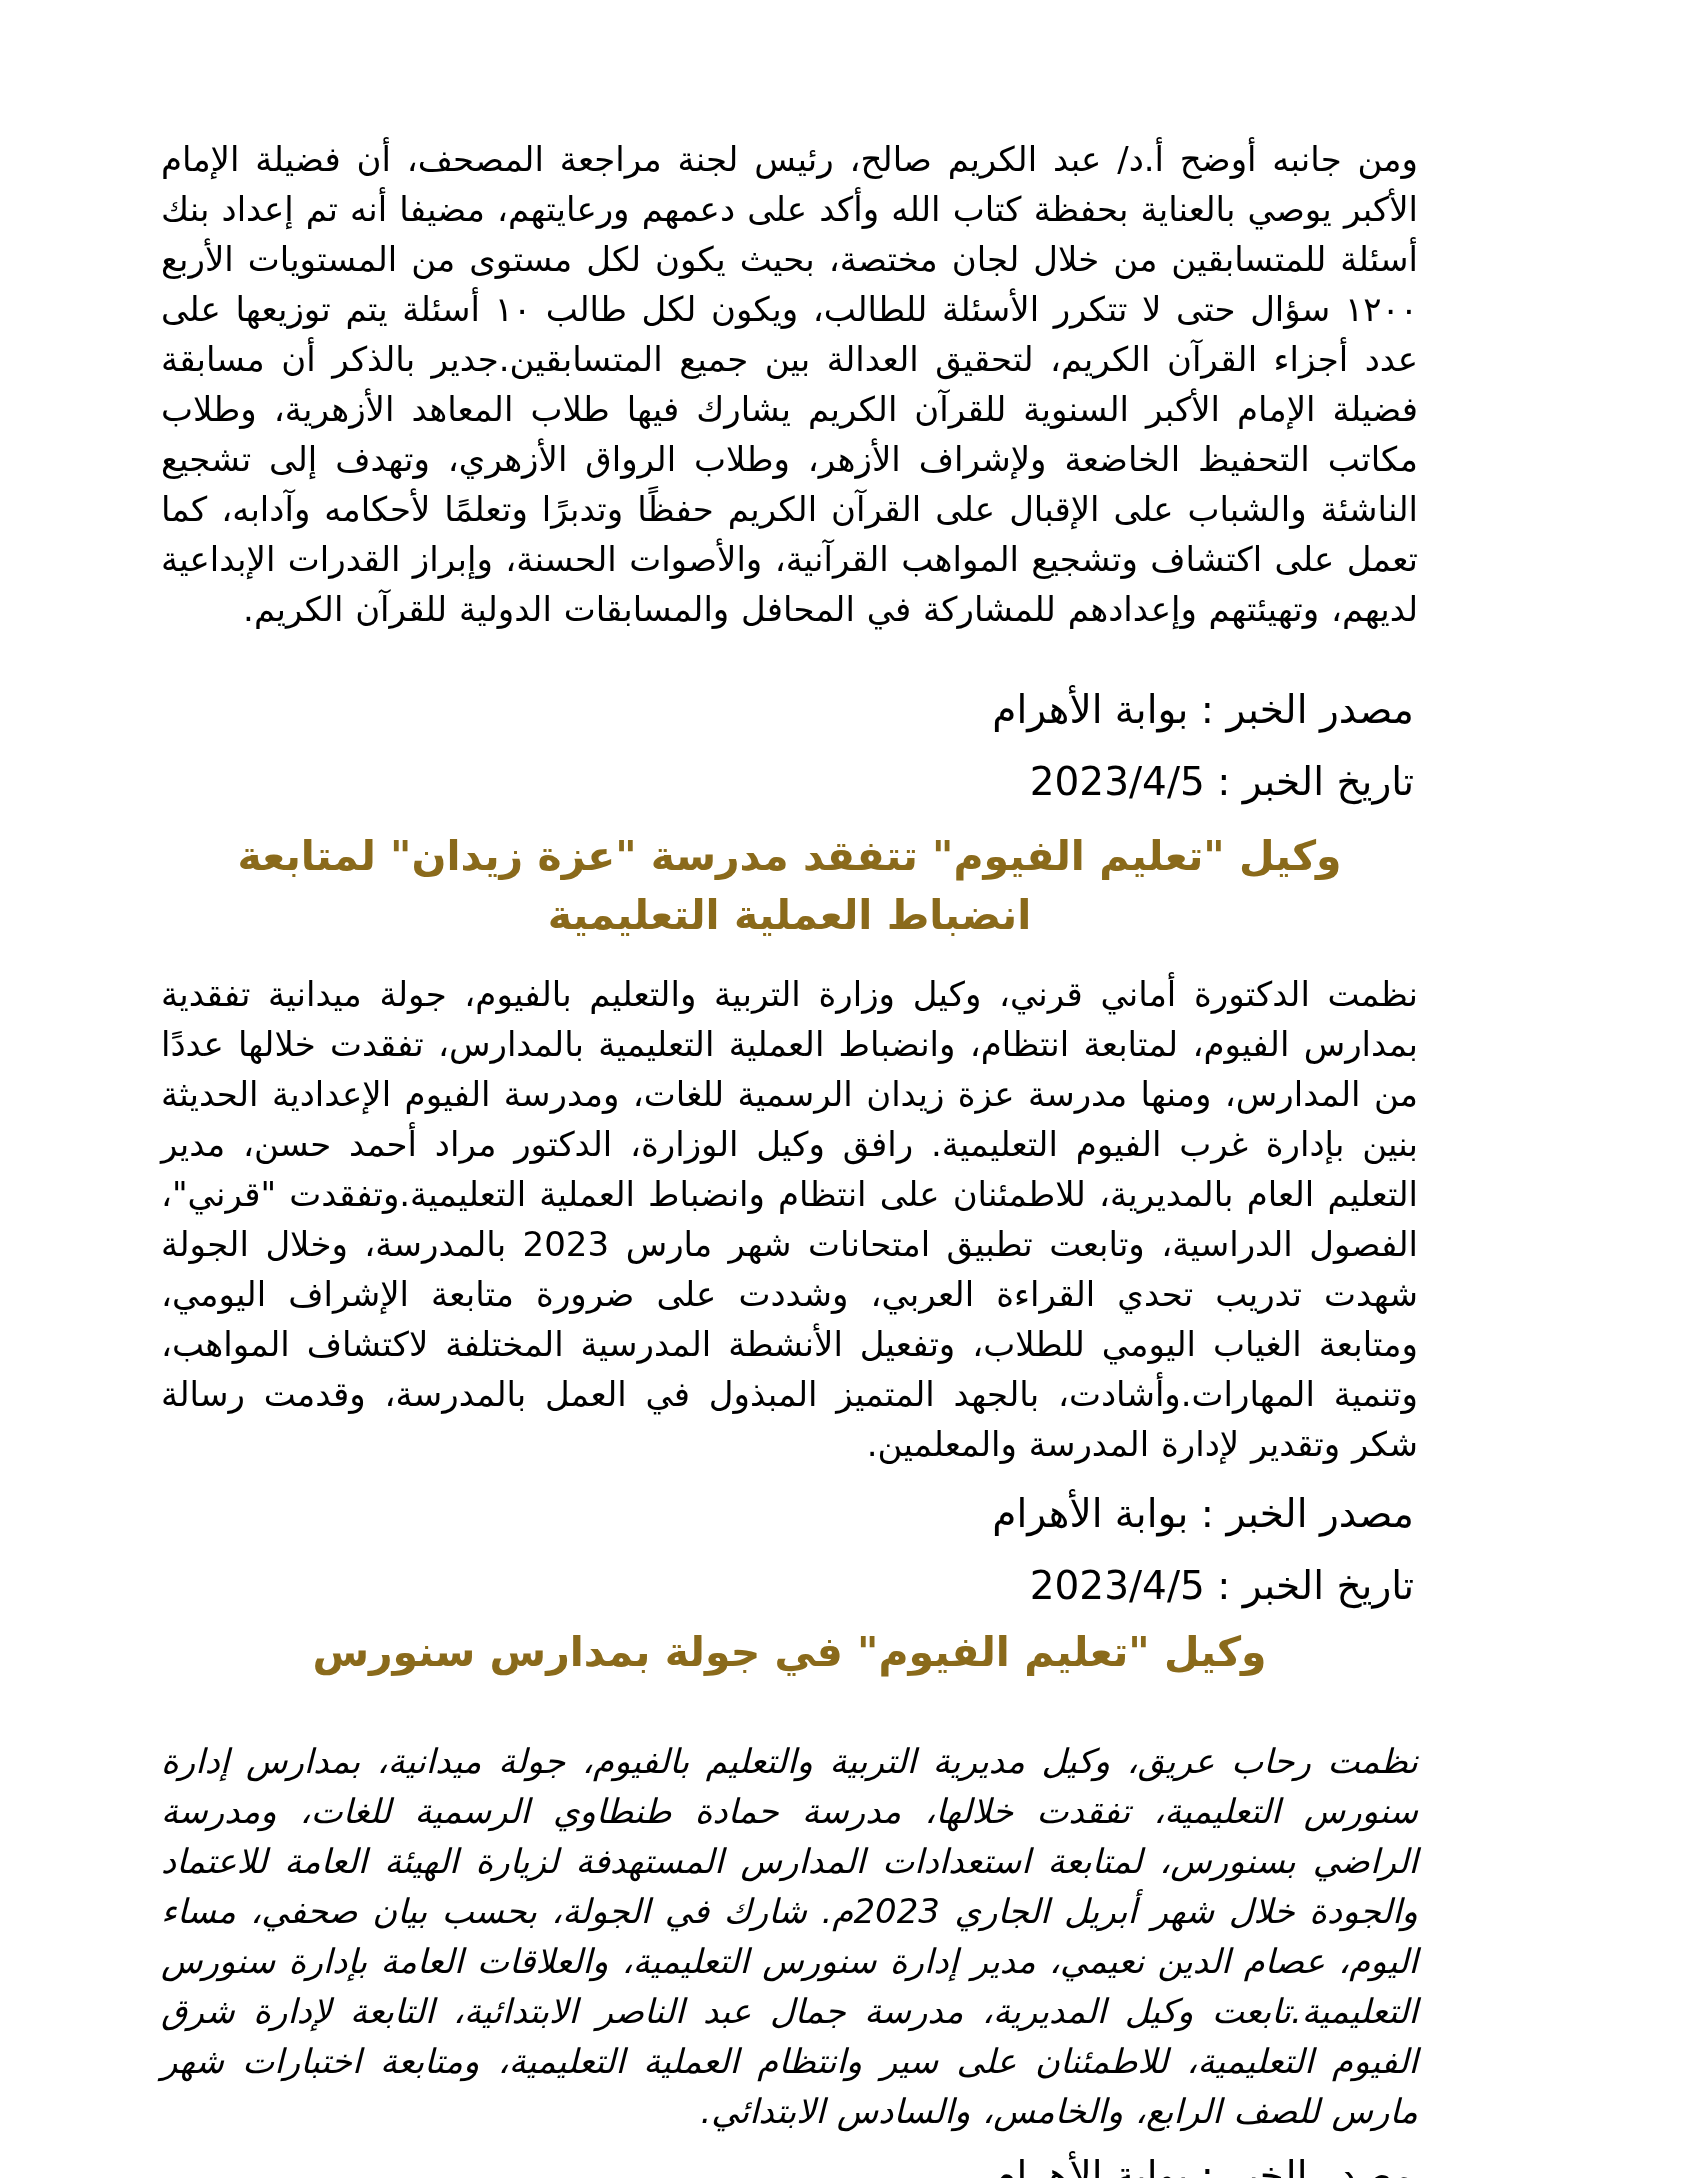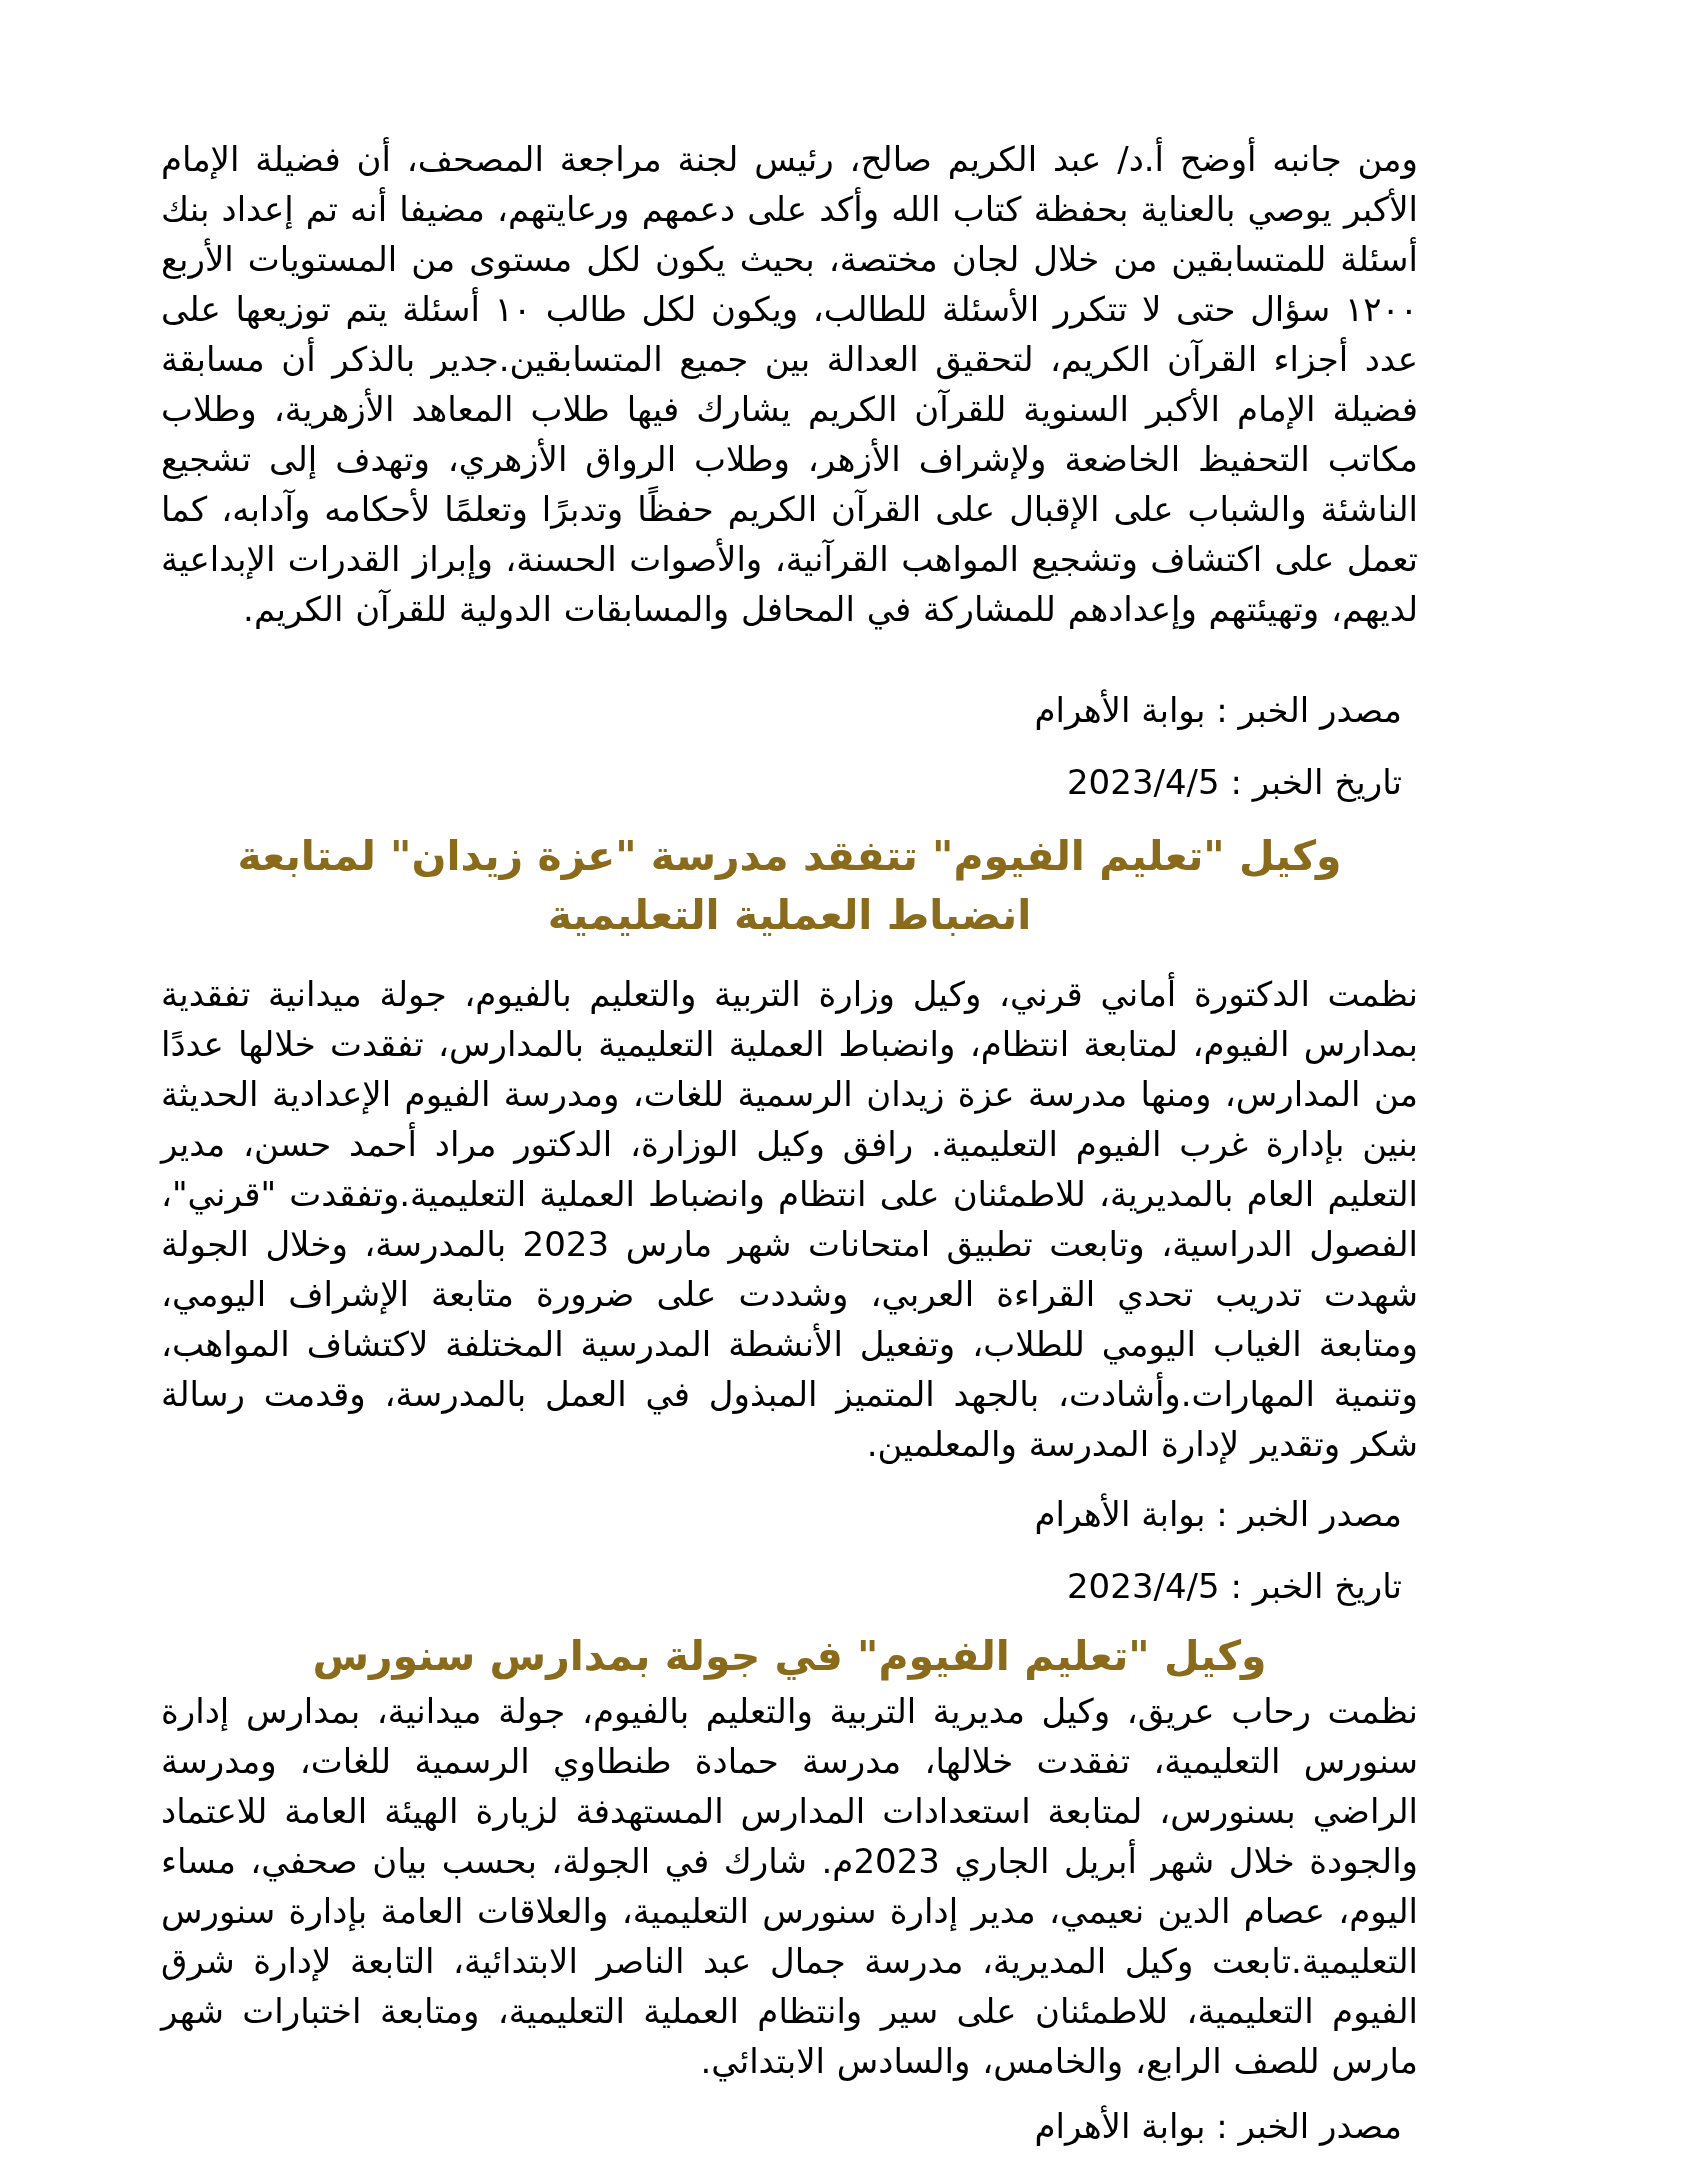--- a/index.html
+++ b/index.html
@@ -27,41 +27,41 @@
   }
   .body-par{
     margin:0;
     font-size:34px;
     line-height:50px;
     text-align:justify;
     text-justify:inter-word;
     word-spacing:1px;
   }
   .meta{
-    margin:16px;
-    font-size:34px;
+    margin:4px;
+    font-size:39px;
     line-height:50px;
     text-align:right;
   }
   .headline{
     margin:0;
     font-size:41px;
     line-height:59px;
     font-weight:bold;
     text-align:center;
     color:var(--headline-color);
   }
   .sp-src-1{margin-top:51px;}
   .sp-date-1{margin-top:22px;}
   .sp-head-1{margin-top:20px;}
   .sp-body-2{margin-top:24px;}
   .sp-src-2{margin-top:20px;}
   .sp-date-2{margin-top:22px;}
   .sp-head-2{margin-top:12px;}
-  .sp-body-3{}
+  .sp-body-3{margin-top:54px;font-style:italic;}
   .sp-src-3{margin-top:15px;}
 </style>
 </head>
 <body>
 
 <div class="page">
   <div class="content" dir="rtl">
 
     <p class="body-par">ومن جانبه أوضح أ.د/ عبد الكريم صالح، رئيس لجنة مراجعة المصحف، أن فضيلة الإمام الأكبر يوصي بالعناية بحفظة كتاب الله وأكد على دعمهم ورعايتهم، مضيفا أنه تم إعداد بنك أسئلة للمتسابقين من خلال لجان مختصة، بحيث يكون لكل مستوى من المستويات الأربع ١٢٠٠ سؤال حتى لا تتكرر الأسئلة للطالب، ويكون لكل طالب ١٠ أسئلة يتم توزيعها على عدد أجزاء القرآن الكريم، لتحقيق العدالة بين جميع المتسابقين.جدير بالذكر أن مسابقة فضيلة الإمام الأكبر السنوية للقرآن الكريم يشارك فيها طلاب المعاهد الأزهرية، وطلاب مكاتب التحفيظ الخاضعة ولإشراف الأزهر، وطلاب الرواق الأزهري، وتهدف إلى تشجيع الناشئة والشباب على الإقبال على القرآن الكريم حفظًا وتدبرًا وتعلمًا لأحكامه وآدابه، كما تعمل على اكتشاف وتشجيع المواهب القرآنية، والأصوات الحسنة، وإبراز القدرات الإبداعية لديهم، وتهيئتهم وإعدادهم للمشاركة في المحافل والمسابقات الدولية للقرآن الكريم.</p>
 

